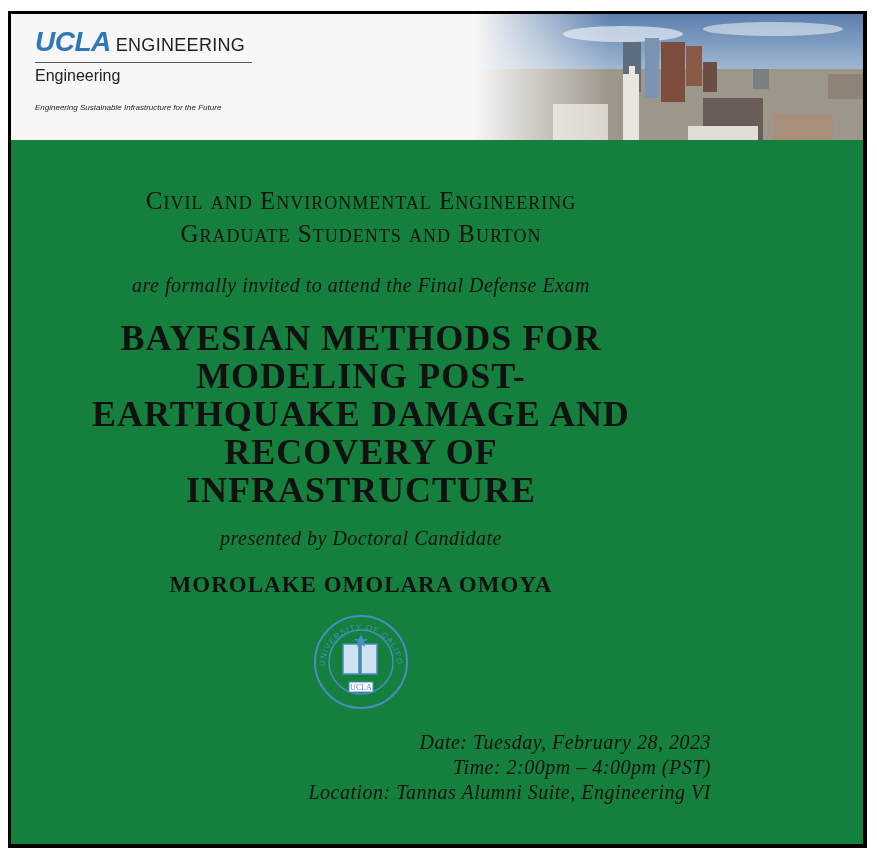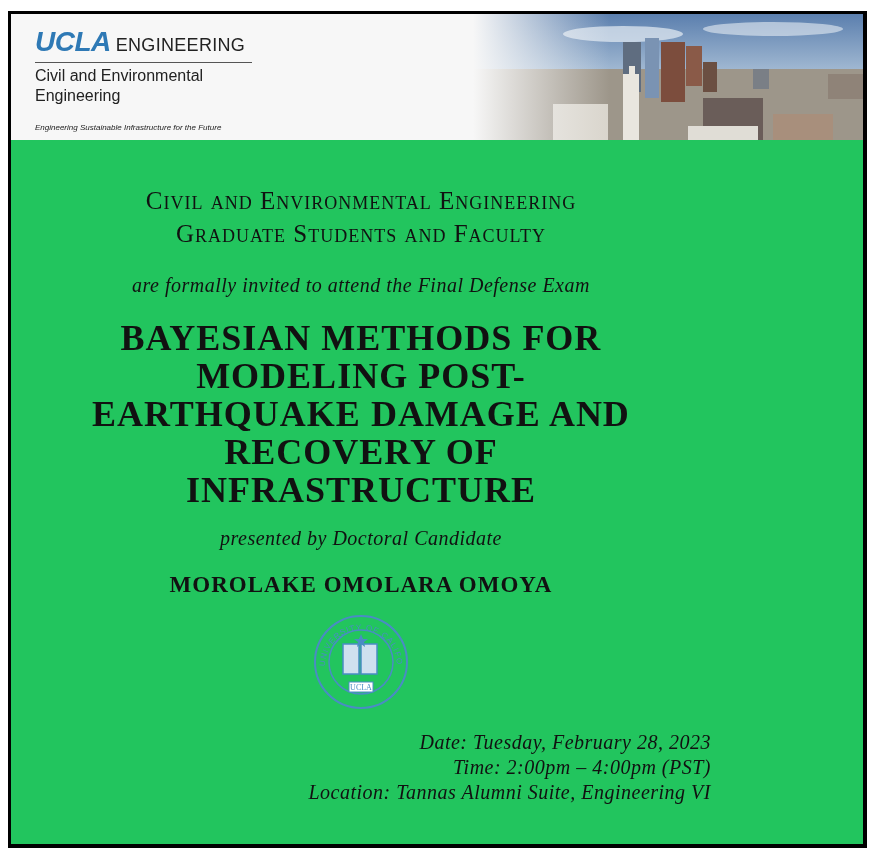--- a/index.html
+++ b/index.html
@@ -1,20 +1,20 @@
 <!DOCTYPE html>
 <html><head>
   <meta charset="utf-8">
   <style>
     html, body { margin: 0; padding: 0; background: #ffffff; }
     body { width: 877px; height: 856px; position: relative; overflow: hidden; }
     .frame {
       position: absolute; left: 8px; top: 11px; width: 852px; height: 830px;
       border: 3px solid #000; border-right-width: 4px; border-bottom-width: 4px;
-      background: #22c55e; box-sizing: content-box;
+      background: #15803d; box-sizing: content-box;
     }
     .header { position: absolute; left: 0; top: 0; width: 852px; height: 126px; background: #f7f7f7; overflow: hidden; }
     .logo { position: absolute; left: 24px; top: 12px; font-family: "Liberation Sans", sans-serif; }
     .logo-top { display: flex; align-items: baseline; }
     .ucla { color: #2e79b5; font-weight: bold; font-size: 28px; letter-spacing: -0.5px; font-style: italic; }
     .eng { color: #222; font-size: 18px; margin-left: 5px; letter-spacing: 0.3px; }
     .rule { width: 217px; height: 1px; background: #555; margin-top: 4px; margin-bottom: 3px; }
     .dept { font-size: 16px; color: #222; line-height: 20px; }
     .tagline { font-size: 8px; font-style: italic; color: #222; margin-top: 17px; }
     .city { position: absolute; right: 0; top: 0; width: 390px; height: 126px; }
@@ -30,21 +30,20 @@
 <body>
 
 <div class="frame">
   <div class="header">
     <div class="logo">
       <div class="logo-top">
         <span class="ucla">UCLA</span>
         <span class="eng">ENGINEERING</span>
       </div>
       <div class="rule"></div>
-      <div class="dept">Civil and Environmental</div>
       <div class="dept">Engineering</div>
       <div class="tagline">Engineering Sustainable Infrastructure for the Future</div>
     </div>
     <svg class="city" viewBox="0 0 390 126" preserveAspectRatio="none">
       <defs>
         <linearGradient id="sky" x1="0" y1="0" x2="0" y2="1">
           <stop offset="0" stop-color="#5b7fae"></stop>
           <stop offset="0.5" stop-color="#a9bfd6"></stop>
           <stop offset="1" stop-color="#c7c2b4"></stop>
         </linearGradient>
@@ -70,21 +69,21 @@
       <rect x="230" y="84" width="60" height="42" fill="#6a5d59"></rect>
       <rect x="300" y="100" width="60" height="26" fill="#a88f7c"></rect>
       <rect x="215" y="112" width="70" height="14" fill="#e0ddd6"></rect>
       <rect x="0" y="0" width="390" height="126" fill="url(#fade)"></rect>
     </svg>
   </div>
 
   <div class="content">
     <div style="height: 44px;"></div>
     <div class="smallcaps">Civil and Environmental Engineering</div>
-    <div class="smallcaps">Graduate Students and Faculty</div>
+    <div class="smallcaps">Graduate Students and Burton</div>
     <div style="height: 24px;"></div>
     <div class="invite">are formally invited to attend the Final Defense Exam</div>
     <div style="height: 22px;"></div>
     <div class="title">BAYESIAN METHODS FOR MODELING POST-</div>
     <div class="title">EARTHQUAKE DAMAGE AND RECOVERY OF</div>
     <div class="title">INFRASTRUCTURE</div>
     <div style="height: 18px;"></div>
     <div class="invite">presented by Doctoral Candidate</div>
     <div style="height: 22px;"></div>
     <div class="name">MOROLAKE OMOLARA OMOYA</div>

